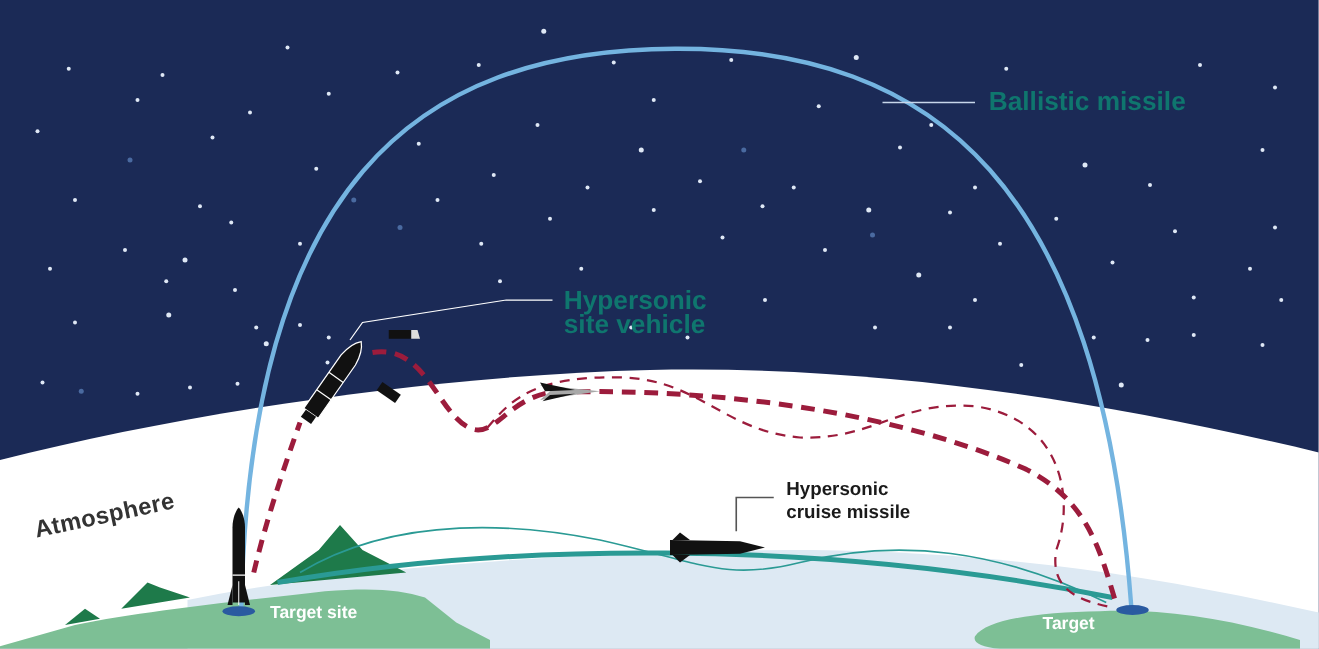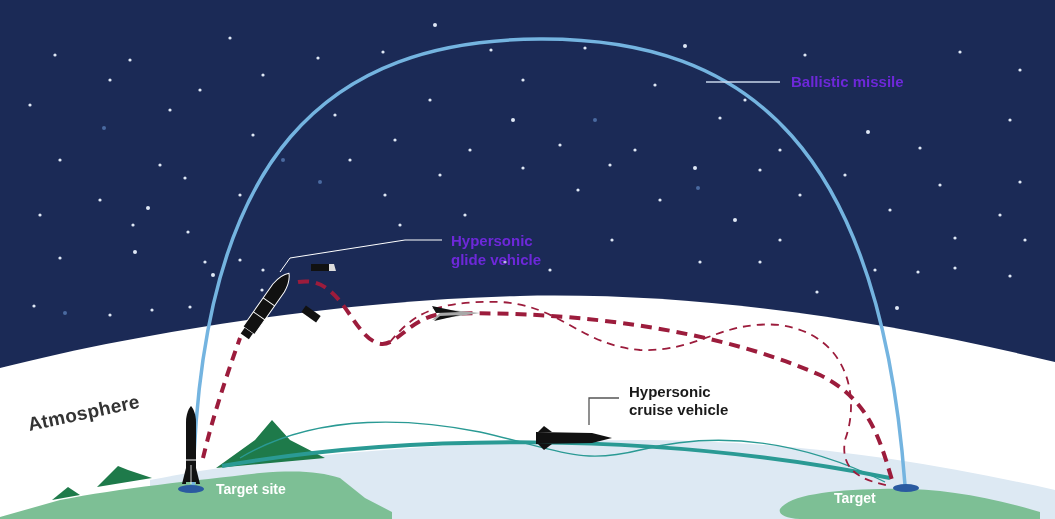--- a/index.html
+++ b/index.html
@@ -1,19 +1,19 @@
 <!DOCTYPE html>
 <html><head>
 <meta charset="utf-8">
 <style>
   html, body { margin:0; padding:0; background:#ffffff; }
   body { width:1055px; height:519px; overflow:hidden; position:relative; font-family:"Liberation Sans", sans-serif; }
   #scene { position:absolute; left:0; top:0; width:1055px; height:519px; }
   .lbl { position:absolute; font-family:"Liberation Sans", sans-serif; font-weight:bold; line-height:19px; white-space:nowrap; }
-  .lbl-light { color:#6d28d9; font-size:15px; }
+  .lbl-light { color:#0f766e; font-size:21px; }
   .lbl-dark { color:#1a1a1a; font-size:15px; }
   .atmo { color:#333333; font-size:19px; transform:rotate(-12deg); transform-origin:left bottom; letter-spacing:0.3px; }
   .ground-lbl { color:#ffffff; font-size:14px; }
 </style>
 </head>
 <body>
 
 <svg id="scene" viewBox="0 0 1055 519">
 
   <rect x="0" y="0" width="1055" height="519" fill="#1b2a56"></rect>
@@ -176,18 +176,18 @@
   <ellipse cx="191" cy="489" rx="13" ry="4" fill="#2a5aa0"></ellipse>
   <ellipse cx="906" cy="488" rx="13" ry="4" fill="#2a5aa0"></ellipse>
 
   <line x1="706" y1="82" x2="780" y2="82" stroke="#c8d6ea" stroke-width="1.3"></line>
   <polyline points="280,272 290,258 405,240 442,240" fill="none" stroke="#ffffff" stroke-width="1"></polyline>
   <polyline points="589,425 589,398 619,398" fill="none" stroke="#555555" stroke-width="1.3"></polyline>
 </svg>
 
 <div class="lbl lbl-light" style="left:791px; top:72px;">Ballistic missile</div>
 <div class="lbl lbl-light" style="left:451px; top:231px;">Hypersonic</div>
-<div class="lbl lbl-light" style="left:451px; top:250px;">glide vehicle</div>
+<div class="lbl lbl-light" style="left:451px; top:250px;">site vehicle</div>
 <div class="lbl lbl-dark" style="left:629px; top:382px;">Hypersonic</div>
-<div class="lbl lbl-dark" style="left:629px; top:400px;">cruise vehicle</div>
+<div class="lbl lbl-dark" style="left:629px; top:400px;">cruise missile</div>
 <div class="lbl atmo" style="left:30px; top:415px;">Atmosphere</div>
 <div class="lbl ground-lbl" style="left:216px; top:480px;">Target site</div>
 <div class="lbl ground-lbl" style="left:834px; top:489px;">Target</div>
 
 </body></html>

